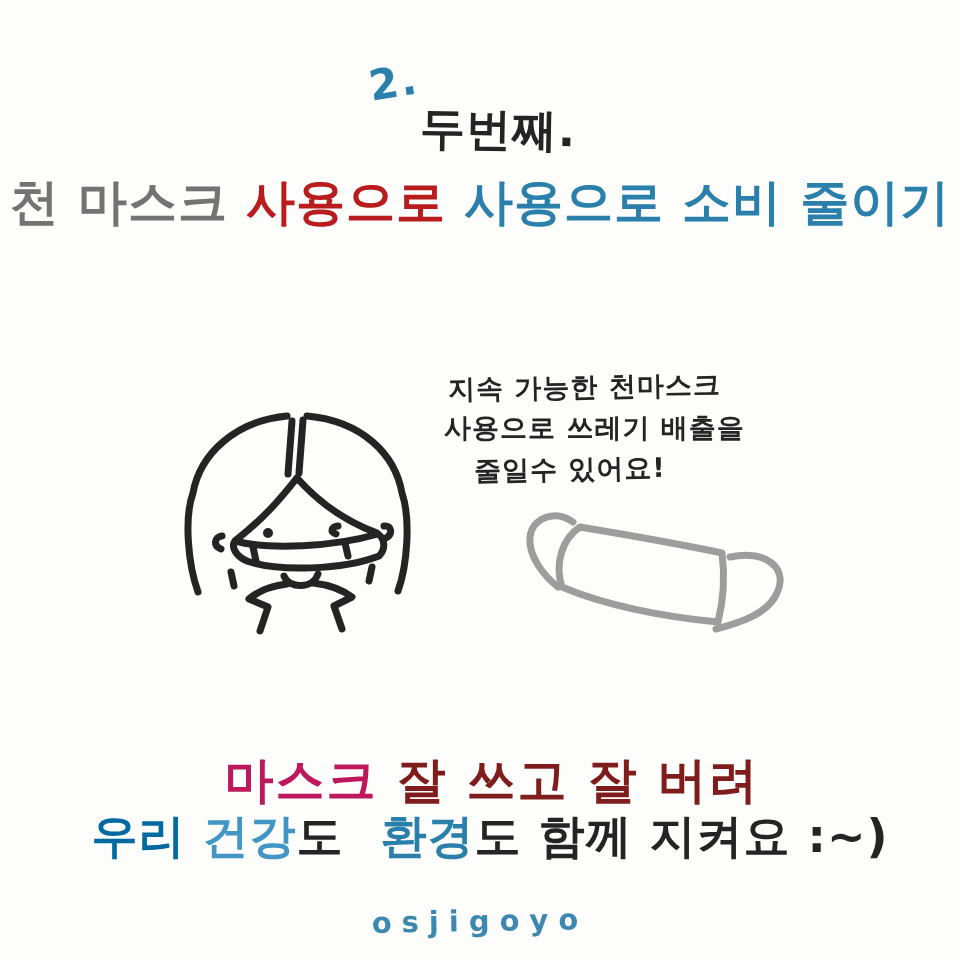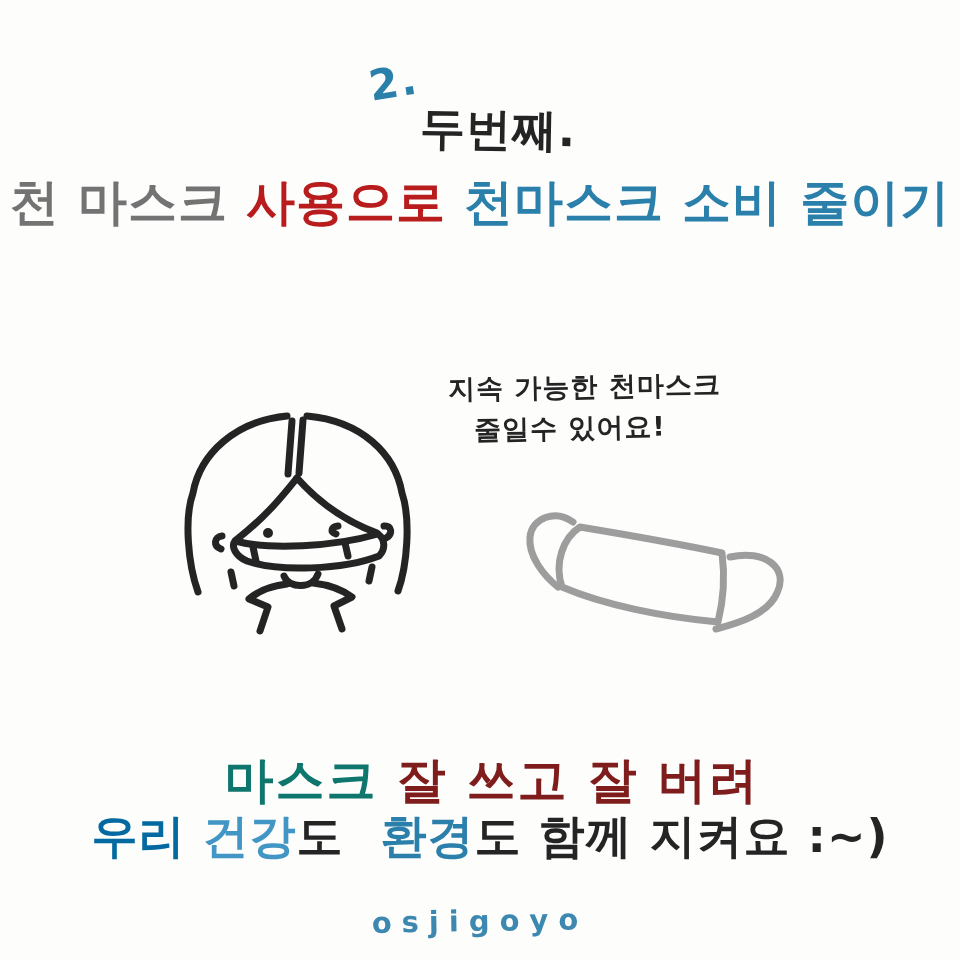--- a/index.html
+++ b/index.html
@@ -62,24 +62,25 @@
   }
 </style>
 </head>
 <body>
 
 <div class="canvas">
 
   <div class="section-number hand" style="color: rgb(42, 128, 171);">2.</div>
   <div class="section-subtitle hand">두번째.</div>
 
-  <h1 class="title"><span style="color: #737373;">천 마스크 </span><span style="color: #b91c1c;">사용으로 </span><span style="color: rgb(42, 128, 171);">천마스크 소비 줄이기</span></h1>
+  <h1 class="title"><span style="color: #737373;">천 마스크 </span><span style="color: #b91c1c;">사용으로 </span><span style="color: rgb(42, 128, 171);">사용으로 소비 줄이기</span></h1>
 
   <div class="note hand">
     <div class="l1">지속 가능한 천마스크</div>
+    <div class="l2">사용으로 쓰레기 배출을</div>
     <div class="l3">줄일수 있어요!</div>
   </div>
 
   <svg class="fig-character" viewBox="0 0 250 265" aria-hidden="true">
 
     <path d="M25,192 C15,164 11,118 20,93 C27,54 62,21 114,16"></path>
     <path d="M134,16 C189,21 222,54 229,93 C238,120 234,166 225,191"></path>
 
     <path d="M119,21 L115,74"></path>
     <path d="M130,20 L126,73"></path>
@@ -105,19 +106,19 @@
     <path d="M114,184 C97,186 84,192 76,199 L95,207 L87,231"></path>
     <path d="M140,183 C157,185 171,191 179,197 L161,206 L169,229"></path>
   </svg>
 
   <svg class="fig-mask" viewBox="0 0 300 175" aria-hidden="true">
     <path d="M70,32 C52,19 29,28 27,47 C25,66 41,86 55,97"></path>
     <path d="M77,37 C125,45 181,55 219,63 C222,86 220,112 215,132 C160,127 101,115 59,97 C51,73 60,48 77,37 Z"></path>
     <path d="M227,67 C262,59 286,78 274,103 C265,124 236,133 213,139"></path>
   </svg>
 
-  <div class="footer-line1"><span style="color: #0f766e;">마스크 </span><span style="color: #7f1d1d;">잘 쓰고 잘 버려</span></div>
+  <div class="footer-line1"><span style="color: #be185d;">마스크 </span><span style="color: #7f1d1d;">잘 쓰고 잘 버려</span></div>
 
   <div class="footer-line2"><span style="color: #0369a1;">우리 </span><span style="color: rgb(65, 150, 197);">건강</span><span style="color: rgb(36, 36, 36);">도 </span><span style="color: rgb(42, 128, 171); margin-left: 20px;">환경</span><span style="color: rgb(36, 36, 36);">도 함께 지켜요 :~)</span></div>
 
   <div class="signature">osjigoyo</div>
 
 </div>
 
 </body></html>

